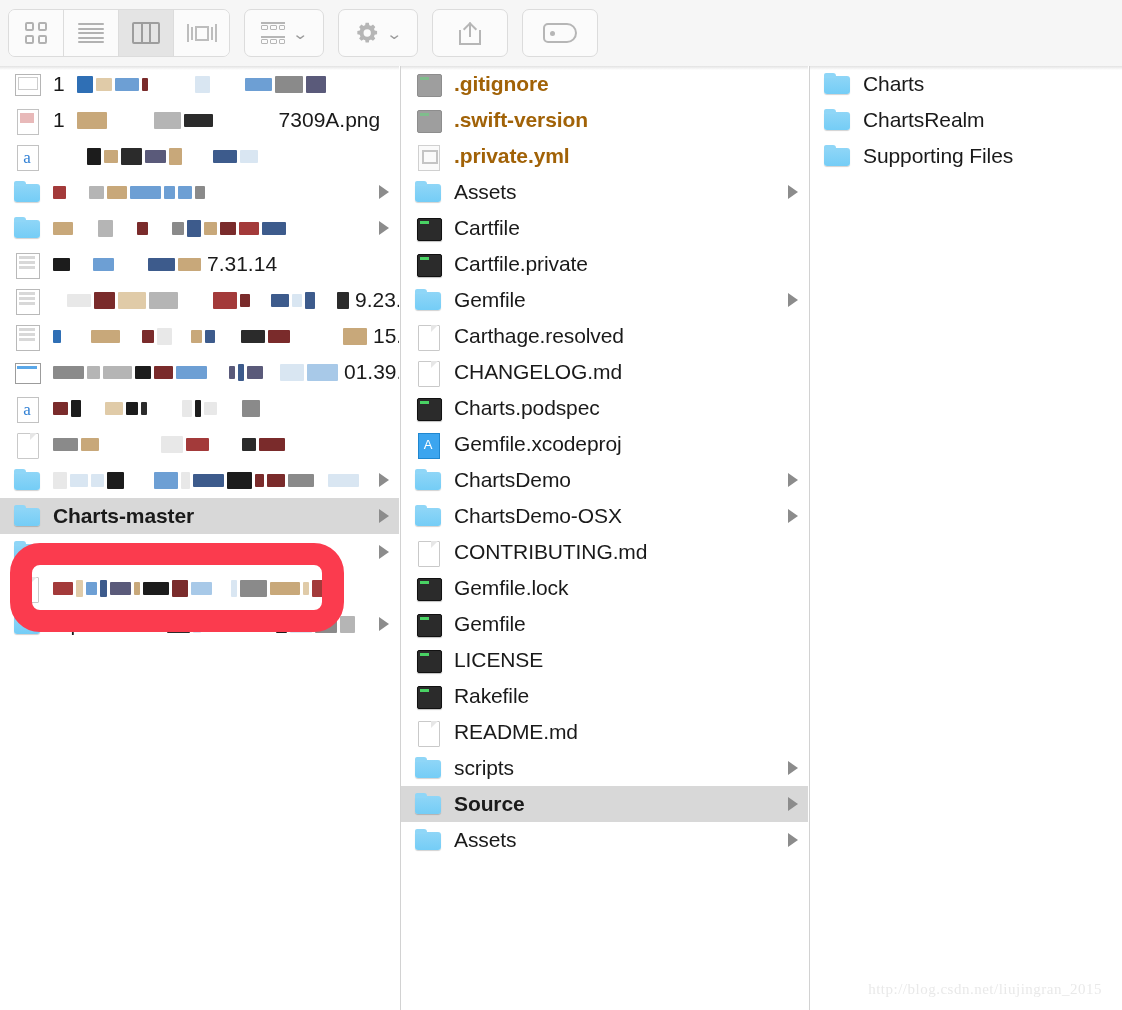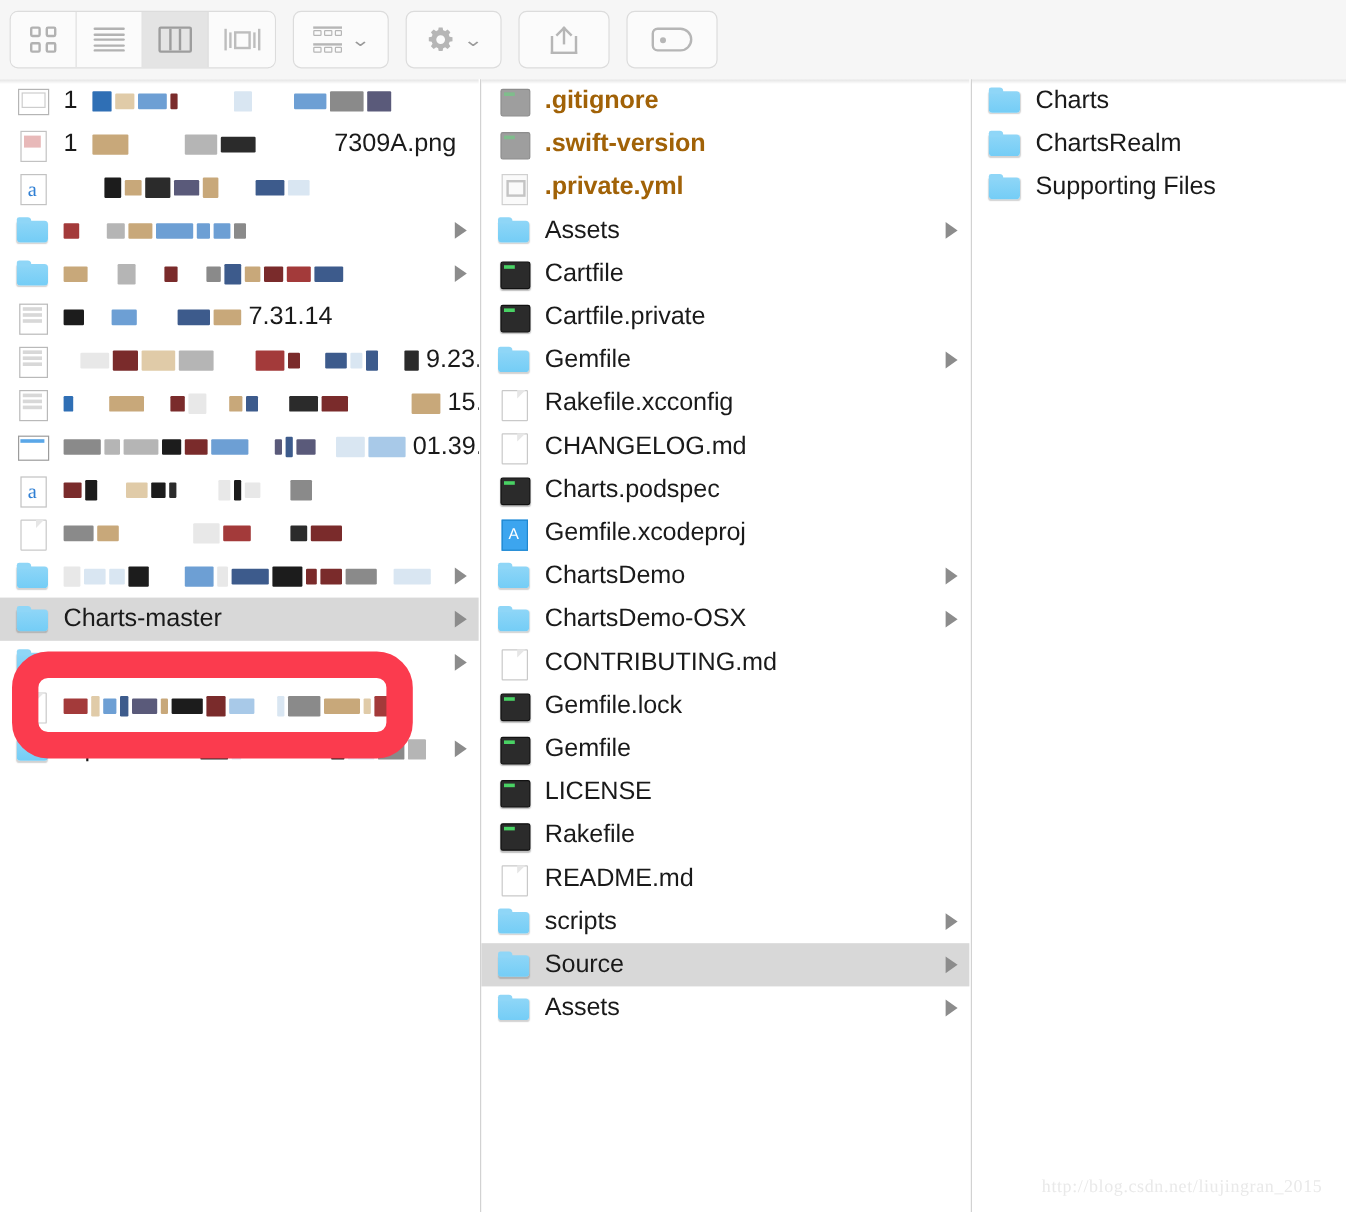--- a/index.html
+++ b/index.html
@@ -91,21 +91,21 @@
     content:""; position:absolute; left:0; top:0; width:100%; height:4px;
     background: linear-gradient(#e2e2e2, rgba(226,226,226,0));
     pointer-events:none; z-index: 5;
   }
 
   .row {
     position: relative; height: 36px;
     display: flex; align-items: center;
     padding-left: 13px;
   }
-  .row.sel { background: #d8d8d8; }
+  .row.sel { background: #d8d8d8; font-weight: bold; }
   .row .label {
     font-size: 21px; color: #1a1a1a; letter-spacing: -0.1px;
     white-space: nowrap; margin-left: 12px;
   }
   .row.dim .label { color: #a16207; font-weight: bold; }
   .arrow {
     position: absolute; right: 10px; top: 50%; transform: translateY(-50%);
     width: 0; height: 0;
     border-left: 10px solid #8c8c8c;
     border-top: 7px solid transparent;
@@ -590,21 +590,21 @@
         <span class="fic shell"></span>
         <span class="label">Cartfile.private</span>
       </div>
       <div class="row">
         <span class="fic folder"></span>
         <span class="label">Gemfile</span>
         <span class="arrow"></span>
       </div>
       <div class="row">
         <span class="fic doc"></span>
-        <span class="label">Rakefile.xcconfig</span>
+        <span class="label">Carthage.resolved</span>
       </div>
       <div class="row">
         <span class="fic doc"></span>
         <span class="label">CHANGELOG.md</span>
       </div>
       <div class="row">
         <span class="fic shell"></span>
         <span class="label">Charts.podspec</span>
       </div>
       <div class="row">

